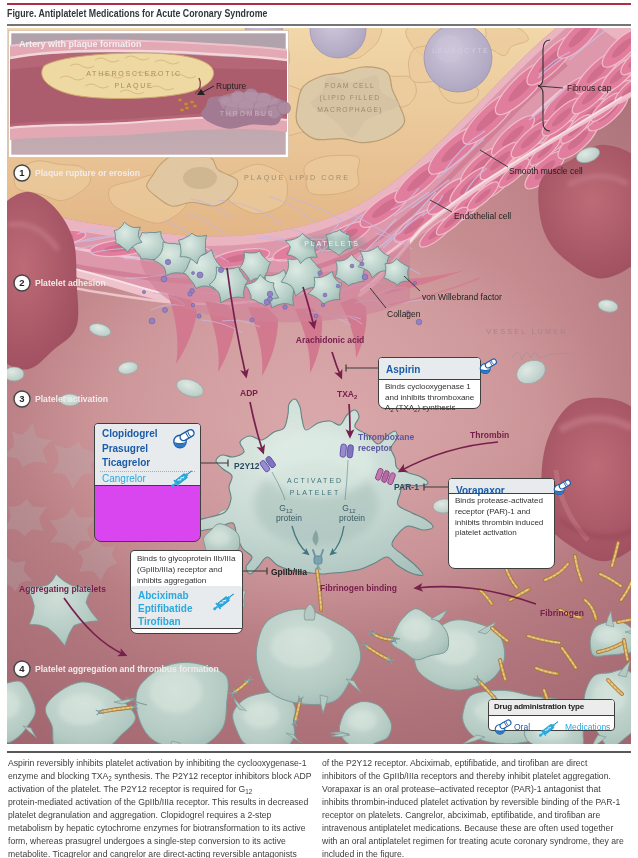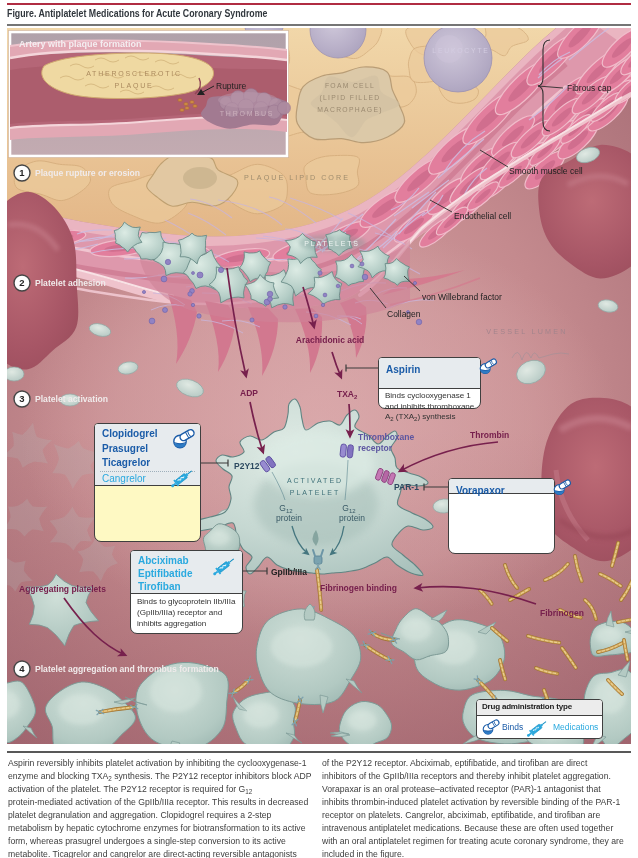--- a/index.html
+++ b/index.html
@@ -778,21 +778,21 @@
       <ellipse cx="248" cy="100" rx="30" ry="8" fill="#b998ab" opacity="0.5"></ellipse>
       <text x="134" y="76" fill="#ab8a5e" font-size="7" font-weight="normal" letter-spacing="1.8" text-anchor="middle">ATHEROSCLEROTIC</text>
       <text x="134" y="88" fill="#ab8a5e" font-size="7" font-weight="normal" letter-spacing="1.8" text-anchor="middle">PLAQUE</text>
       <text x="247" y="116" fill="#cbafbb" font-size="7" font-weight="normal" letter-spacing="1.8" text-anchor="middle">THROMBUS</text>
       <text x="216" y="89" fill="#222" font-size="8.5" font-weight="normal" text-anchor="start">Rupture</text>
       <path d="M214,86 L201,93" stroke="#222" stroke-width="1" fill="none"></path>
       <path d="M197,95 L205,95 L201,89 Z" fill="#222"></path>
       <text x="19" y="47" fill="#f4eef1" font-size="9" font-weight="bold" text-anchor="start">Artery with plaque formation</text>
     </g>
   </svg>
-<div style="position:absolute;background:#fef9c3;border:1.5px solid #3f3f3f;border-radius:4px 4px 7px 7px;box-sizing:border-box;color:#333;left:94px;top:423px;width:107px;height:119px">
+<div style="position:absolute;background:#d946ef;border:1.5px solid #3f3f3f;border-radius:4px 4px 7px 7px;box-sizing:border-box;color:#333;left:94px;top:423px;width:107px;height:119px">
 <div style="background:#e7ebee;border-bottom:1.5px solid #3f3f3f;border-radius:2.5px 2.5px 0 0;position:relative;box-sizing:border-box;height:62px;padding:3px 6px 0 7px">
 <div style="color:#1b5ca8;font-weight:bold;font-size:10px;line-height:14.5px">Clopidogrel<br>Prasugrel<br>Ticagrelor</div>
 <div style="position:absolute;left:5px;right:5px;top:47px;border-top:1.5px dotted #9fb0bc"></div>
 <div style="color:#2aa9df;font-weight:normal;font-size:10px;position:absolute;left:7px;top:49px">Cangrelor</div>
 <svg style="position:absolute;left:76px;top:3px" width="26.0" height="22.0" viewBox="0 0 26 22">
 <circle cx="9" cy="14.5" r="6.2" fill="#fff" stroke="#1b5ca8" stroke-width="1.4"></circle>
 <path d="M3.1,16.2 A6.2,6.2 0 0,0 14.9,16.2 Z" fill="#2e7bc4"></path>
 <path d="M3.05,15.6 Q9,18.4 14.95,15.6" fill="none" stroke="#1b5ca8" stroke-width="1"></path>
 <g transform="rotate(-30 16 8)">
           <rect x="8.5" y="4.6" width="15" height="7" rx="3.5" fill="#fff" stroke="#1b5ca8" stroke-width="1.4"></rect>
@@ -806,78 +806,79 @@
 <rect x="1" y="9.8" width="4.4" height="2" fill="#2aa9df"></rect>
 <circle cx="1.2" cy="10.8" r="1.6" fill="#2aa9df"></circle>
 <rect x="19.5" y="9.3" width="2.2" height="3" fill="#2aa9df"></rect>
 <line x1="21.7" y1="10.8" x2="27.5" y2="10.8" stroke="#128ec2" stroke-width="1.2"></line>
 <path d="M9,10.2 q1,-1.6 2,0 q1,1.6 2,0 q1,-1.6 2,0 q1,1.6 2,0" stroke="#eaf7fc" stroke-width="1" fill="none"></path>
 </g>
       </svg>
 </div>
 </div>
 <div style="position:absolute;background:#fff;border:1.5px solid #3f3f3f;border-radius:4px 4px 7px 7px;box-sizing:border-box;color:#333;left:378px;top:357px;width:103px;height:52px">
-<div style="background:#e7ebee;border-bottom:1.5px solid #3f3f3f;border-radius:2.5px 2.5px 0 0;position:relative;box-sizing:border-box;height:31px;padding:1px 6px 0 7px"><span style="color:#1b5ca8;font-weight:bold;font-size:10px">Aspirin</span>
+<div style="background:#e7ebee;border-bottom:1.5px solid #3f3f3f;border-radius:2.5px 2.5px 0 0;position:relative;box-sizing:border-box;height:22px;padding:1px 6px 0 7px"><span style="color:#1b5ca8;font-weight:bold;font-size:10px">Aspirin</span>
 <span style="position:absolute;right:2px;top:-1px">
         <svg style="position:absolute;left:0px;top:0px" width="20.8" height="17.6" viewBox="0 0 26 22">
 <circle cx="9" cy="14.5" r="6.2" fill="#fff" stroke="#1b5ca8" stroke-width="1.4"></circle>
 <path d="M3.1,16.2 A6.2,6.2 0 0,0 14.9,16.2 Z" fill="#2e7bc4"></path>
 <path d="M3.05,15.6 Q9,18.4 14.95,15.6" fill="none" stroke="#1b5ca8" stroke-width="1"></path>
 <g transform="rotate(-30 16 8)">
             <rect x="8.5" y="4.6" width="15" height="7" rx="3.5" fill="#fff" stroke="#1b5ca8" stroke-width="1.4"></rect>
             <path d="M16,4.6 L16,11.6 M18.5,5 Q17.2,8 18.5,11.2" stroke="#1b5ca8" stroke-width="1" fill="none"></path>
           </g>
         </svg>
       </span></div>
 <div style="padding:2px 2px 0 6px;line-height:10.7px;font-size:8.1px;letter-spacing:-0.05px">Binds cyclooxygenase 1 and inhibits thromboxane A<sub style="font-size:6px">2</sub> (TXA<sub style="font-size:6px">2</sub>) synthesis</div>
 </div>
-<div style="position:absolute;background:#fff;border:1.5px solid #3f3f3f;border-radius:4px 4px 7px 7px;box-sizing:border-box;color:#333;left:448px;top:478px;width:107px;height:76px">
+<div style="position:absolute;background:#fff;border:1.5px solid #3f3f3f;border-radius:4px 4px 7px 7px;box-sizing:border-box;color:#333;left:448px;top:478px;width:107px;height:91px">
 <div style="background:#e7ebee;border-bottom:1.5px solid #3f3f3f;border-radius:2.5px 2.5px 0 0;position:relative;box-sizing:border-box;height:15px;padding:1px 6px 0 7px"><span style="color:#1b5ca8;font-weight:bold;font-size:10px">Vorapaxor</span>
 <span style="position:absolute;right:2px;top:-1px">
         <svg style="position:absolute;left:0px;top:0px" width="20.8" height="17.6" viewBox="0 0 26 22">
 <circle cx="9" cy="14.5" r="6.2" fill="#fff" stroke="#1b5ca8" stroke-width="1.4"></circle>
 <path d="M3.1,16.2 A6.2,6.2 0 0,0 14.9,16.2 Z" fill="#2e7bc4"></path>
 <path d="M3.05,15.6 Q9,18.4 14.95,15.6" fill="none" stroke="#1b5ca8" stroke-width="1"></path>
 <g transform="rotate(-30 16 8)">
             <rect x="8.5" y="4.6" width="15" height="7" rx="3.5" fill="#fff" stroke="#1b5ca8" stroke-width="1.4"></rect>
             <path d="M16,4.6 L16,11.6 M18.5,5 Q17.2,8 18.5,11.2" stroke="#1b5ca8" stroke-width="1" fill="none"></path>
           </g>
         </svg>
       </span></div>
+<div style="padding:2px 2px 0 6px;line-height:10.8px;font-size:8.1px;letter-spacing:-0.05px">Binds protease-activated receptor (PAR)-1 and inhibits thrombin induced platelet activation</div>
 </div>
 <div style="position:absolute;background:#fff;border:1.5px solid #3f3f3f;border-radius:4px 4px 7px 7px;box-sizing:border-box;color:#333;left:130px;top:550px;width:113px;height:84px">
+<div style="padding:3px 2px 0 6px;line-height:10.8px;font-size:8.1px;letter-spacing:-0.05px">Binds to glycoprotein IIb/IIIa (GpIIb/IIIa) receptor and inhibits aggregation</div>
 <div style="background:#e7ebee;border-bottom:1.5px solid #3f3f3f;border-radius:2.5px 2.5px 0 0;position:relative;box-sizing:border-box;height:43px;padding:3px 6px 0 7px">
 <div style="color:#2aa9df;font-weight:bold;font-size:10px;line-height:13px">Abciximab<br>Eptifibatide<br>Tirofiban</div>
 <svg style="position:absolute;left:80px;top:5px" width="27.6" height="20.240000000000002" viewBox="0 0 30 22">
 <g transform="rotate(-38 15 11)">
 <rect x="7" y="8" width="12.5" height="5.6" rx="0.8" fill="#2aa9df" stroke="#128ec2" stroke-width="0.7"></rect>
 <rect x="5.2" y="6.8" width="1.8" height="8" fill="#2aa9df"></rect>
 <rect x="1" y="9.8" width="4.4" height="2" fill="#2aa9df"></rect>
 <circle cx="1.2" cy="10.8" r="1.6" fill="#2aa9df"></circle>
 <rect x="19.5" y="9.3" width="2.2" height="3" fill="#2aa9df"></rect>
 <line x1="21.7" y1="10.8" x2="27.5" y2="10.8" stroke="#128ec2" stroke-width="1.2"></line>
 <path d="M9,10.2 q1,-1.6 2,0 q1,1.6 2,0 q1,-1.6 2,0 q1,1.6 2,0" stroke="#eaf7fc" stroke-width="1" fill="none"></path>
 </g>
       </svg>
 </div>
-<div style="padding:3px 2px 0 6px;line-height:10.8px;font-size:8.1px;letter-spacing:-0.05px">Binds to glycoprotein IIb/IIIa (GpIIb/IIIa) receptor and inhibits aggregation</div>
 </div>
-<div style="position:absolute;left:476px;top:699px;width:127px;height:40px;background:#fff;border:1.5px solid #3f3f3f;border-radius:4px;box-sizing:border-box">
+<div style="position:absolute;left:488px;top:699px;width:127px;height:32px;background:#fff;border:1.5px solid #3f3f3f;border-radius:4px;box-sizing:border-box">
 <div style="background:#ececec;border-bottom:1.2px solid #3f3f3f;height:13px;font-size:8px;letter-spacing:-0.2px;font-weight:bold;color:#222;padding:1.5px 0 0 5px;border-radius:2.5px 2.5px 0 0">Drug administration type</div>
 <div style="position:relative;height:24px">
       <svg style="position:absolute;left:4px;top:2px" width="20.28" height="17.16" viewBox="0 0 26 22">
 <circle cx="9" cy="14.5" r="6.2" fill="#fff" stroke="#1b5ca8" stroke-width="1.4"></circle>
 <path d="M3.1,16.2 A6.2,6.2 0 0,0 14.9,16.2 Z" fill="#2e7bc4"></path>
 <path d="M3.05,15.6 Q9,18.4 14.95,15.6" fill="none" stroke="#1b5ca8" stroke-width="1"></path>
 <g transform="rotate(-30 16 8)">
           <rect x="8.5" y="4.6" width="15" height="7" rx="3.5" fill="#fff" stroke="#1b5ca8" stroke-width="1.4"></rect>
           <path d="M16,4.6 L16,11.6 M18.5,5 Q17.2,8 18.5,11.2" stroke="#1b5ca8" stroke-width="1" fill="none"></path>
         </g>
       </svg>
-      <span style="position:absolute;left:25px;top:6px;color:#1b5ca8;font-size:8.5px">Binds</span>
+      <span style="position:absolute;left:25px;top:6px;color:#1b5ca8;font-size:8.5px">Oral</span>
 <svg style="position:absolute;left:48px;top:3px" width="25.5" height="18.7" viewBox="0 0 30 22">
 <g transform="rotate(-38 15 11)">
 <rect x="7" y="8" width="12.5" height="5.6" rx="0.8" fill="#2aa9df" stroke="#128ec2" stroke-width="0.7"></rect>
 <rect x="5.2" y="6.8" width="1.8" height="8" fill="#2aa9df"></rect>
 <rect x="1" y="9.8" width="4.4" height="2" fill="#2aa9df"></rect>
 <circle cx="1.2" cy="10.8" r="1.6" fill="#2aa9df"></circle>
 <rect x="19.5" y="9.3" width="2.2" height="3" fill="#2aa9df"></rect>
 <line x1="21.7" y1="10.8" x2="27.5" y2="10.8" stroke="#128ec2" stroke-width="1.2"></line>
 <path d="M9,10.2 q1,-1.6 2,0 q1,1.6 2,0 q1,-1.6 2,0 q1,1.6 2,0" stroke="#eaf7fc" stroke-width="1" fill="none"></path>
 </g>

